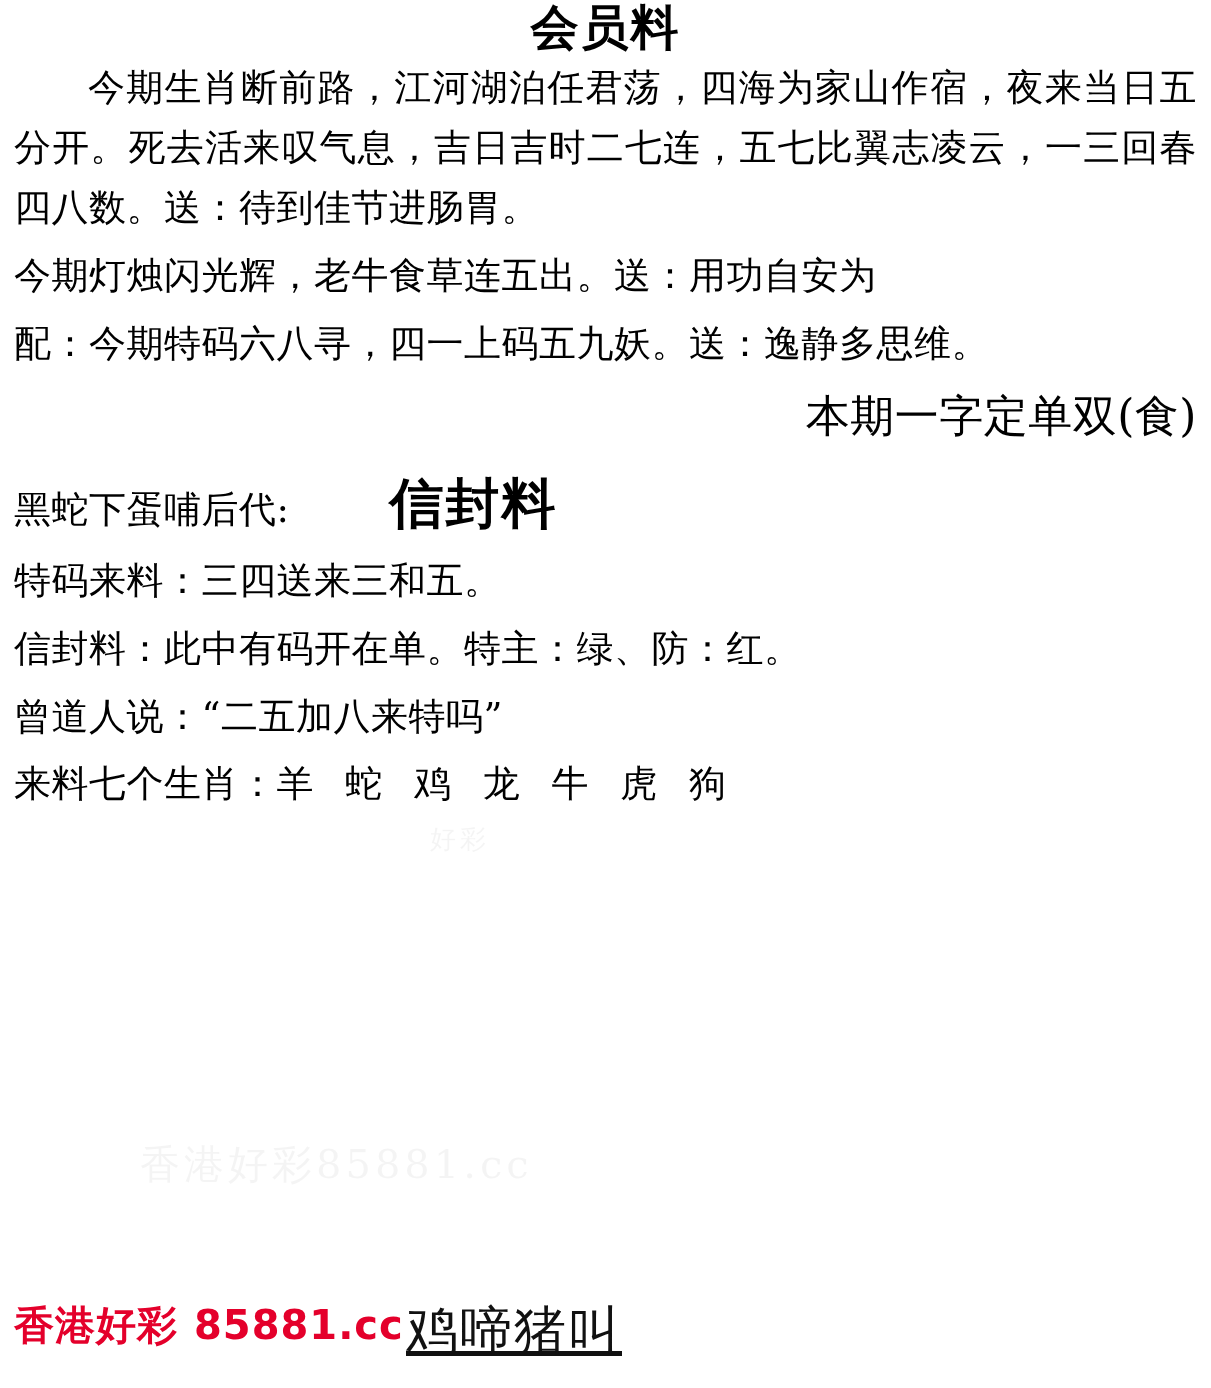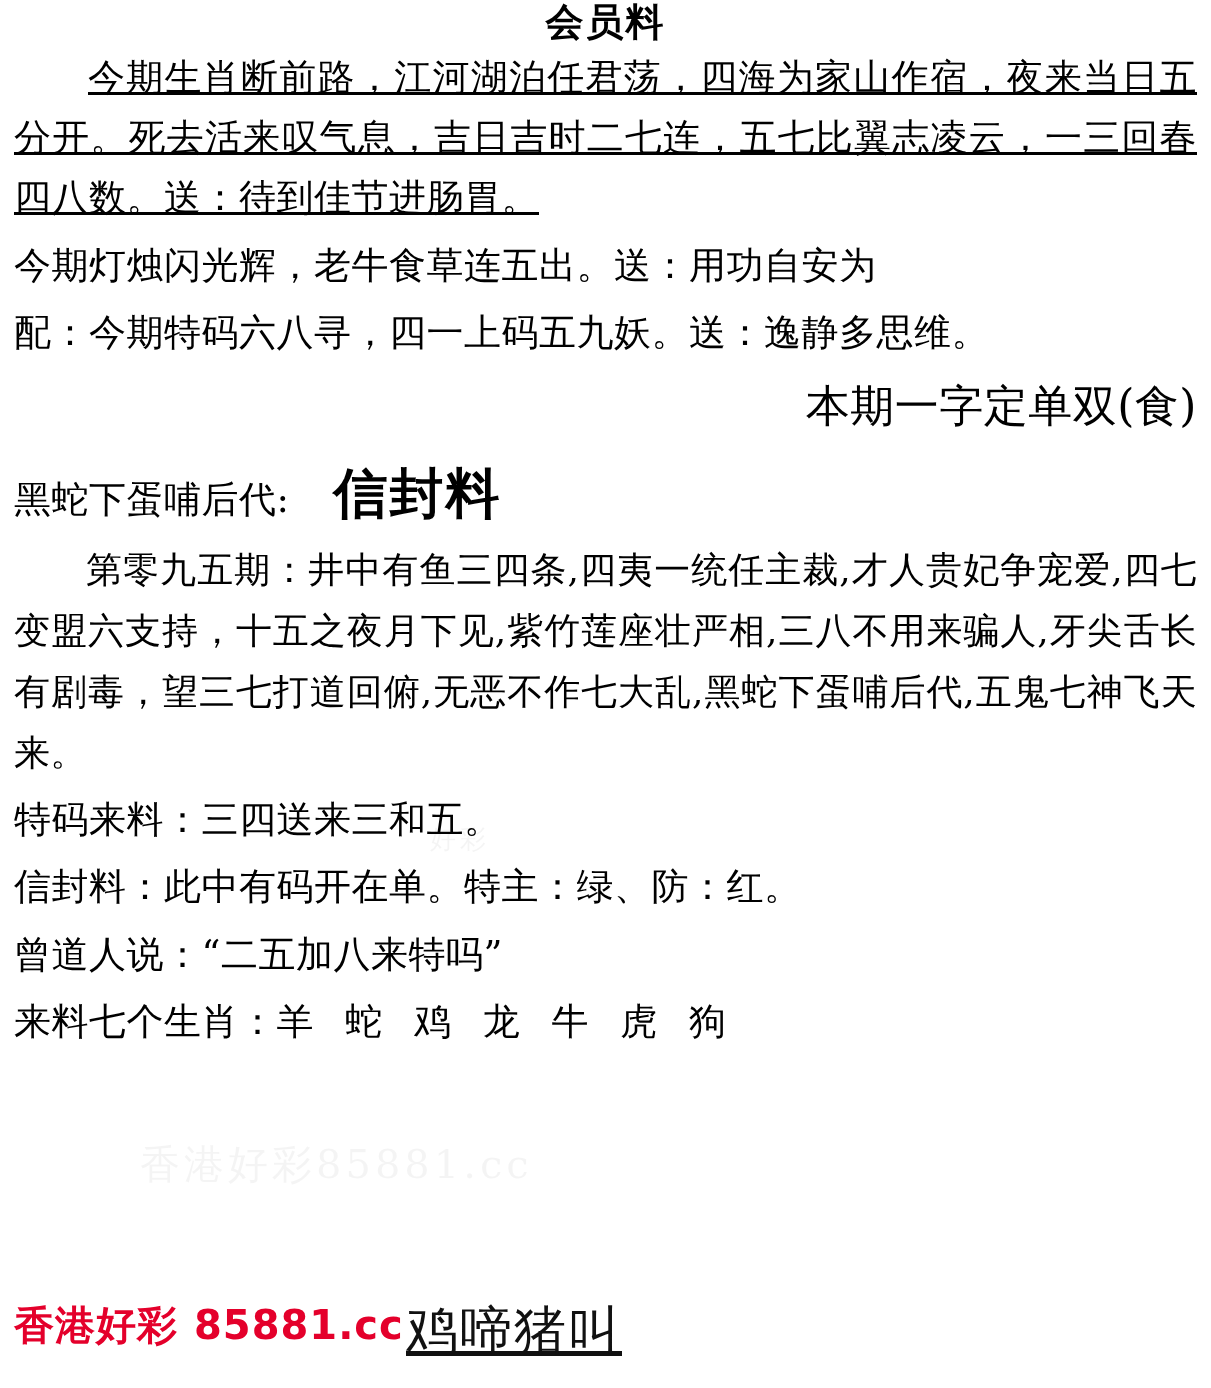--- a/index.html
+++ b/index.html
@@ -17,35 +17,34 @@
   }
   .page {
     position: relative;
     width: 1211px;
     height: 1388px;
     box-sizing: border-box;
     padding: 0 14px;
   }
   .title-main {
     text-align: center;
-    font-size: 38px;
+    font-size: 48px;
     font-weight: bold;
     letter-spacing: 2px;
     line-height: 1.05;
     margin: 2px 0 6px 0;
     font-family: "DejaVu Serif", "Liberation Serif", serif;
   }
   .para {
     font-size: 37px;
     line-height: 1.62;
     text-align: justify;
     text-justify: inter-character;
     letter-spacing: 0.5px;
     margin: 0 0 6px 0;
-    text-decoration: underline;
   }
   .para.indent {
     text-indent: 74px;
   }
   .line {
     font-size: 37px;
     line-height: 1.72;
     letter-spacing: 0.5px;
     margin: 0 0 4px 0;
     white-space: nowrap;
@@ -64,21 +63,21 @@
   }
   .section-head .lead {
     font-size: 37px;
     letter-spacing: 0.5px;
     white-space: nowrap;
   }
   .section-head .title-sub {
     font-size: 54px;
     font-weight: bold;
     letter-spacing: 2px;
-    margin-left: 44px;
+    margin-left: 100px;
   }
   .body2 {
     font-size: 36px;
     line-height: 1.7;
     text-align: justify;
     text-justify: inter-character;
     letter-spacing: 0.3px;
     margin: 0 0 4px 0;
   }
   .body2.indent {
@@ -147,21 +146,20 @@
 
   <div class="line">配：今期特码六八寻，四一上码五九妖。送：逸静多思维。</div>
 
   <div class="line-sm">本期一字定单双(食)</div>
 
   <div class="section-head">
     <span class="lead">黑蛇下蛋哺后代:</span>
     <span class="title-sub">信封料</span>
   </div>
 
-  <div class="body2 indent">第零九五期：井中有鱼三四条,四夷一统任主裁,才人贵妃争宠爱,四七变盟六支持，十五之夜月下见,紫竹莲座壮严相,三八不用来骗人,牙尖舌长有剧毒，望三七打道回俯,无恶不作七大乱,黑蛇下蛋哺后代,五鬼七神飞天来。</div>
 
   <div class="line">特码来料：三四送来三和五。</div>
 
   <div class="line">信封料：此中有码开在单。特主：绿、防：红。</div>
 
   <div class="line">曾道人说：“二五加八来特吗”</div>
 
   <div class="line">
     <span>来料七个生肖：</span><span class="zodiac">羊 蛇 鸡 龙 牛 虎 狗</span>
   </div>

